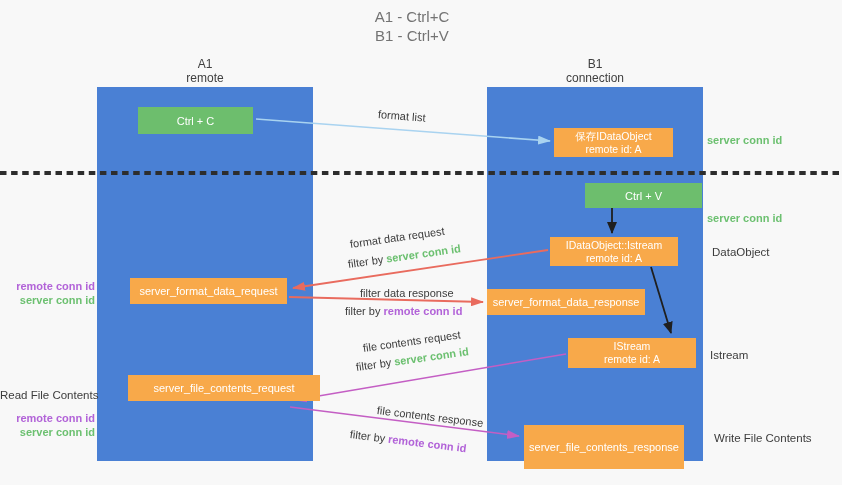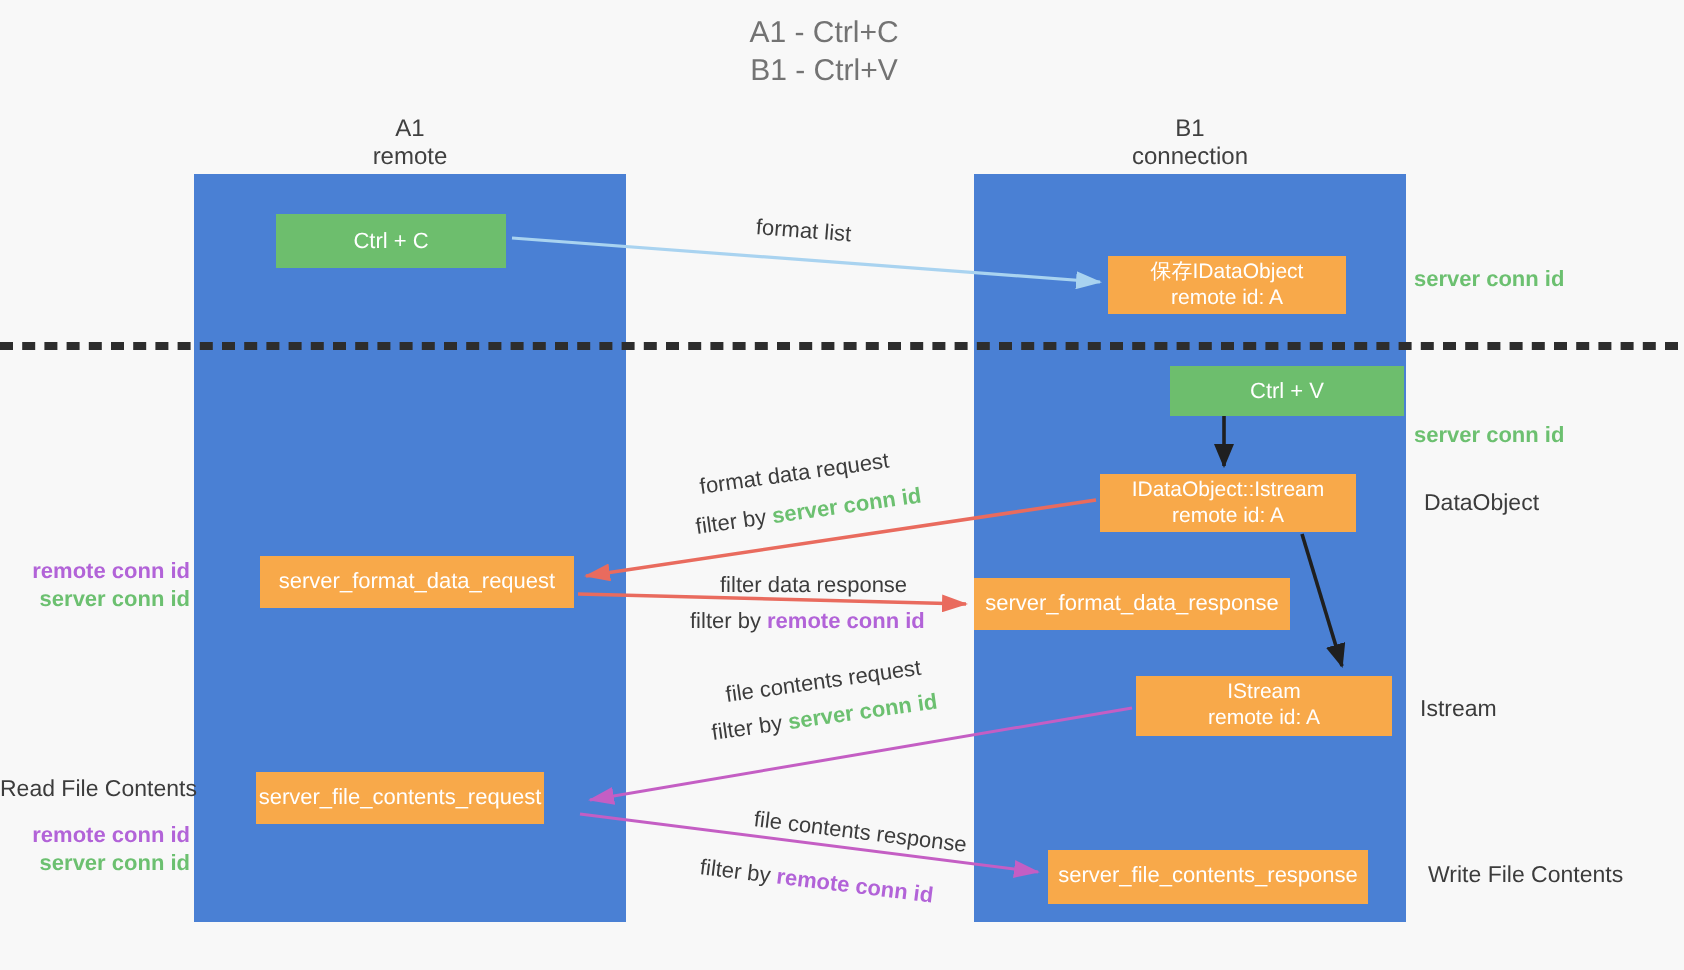--- a/index.html
+++ b/index.html
@@ -112,24 +112,24 @@
   <div class="box orange" style="left:130px;top:278px;width:157px;height:26px;">
     <span>server_format_data_request</span>
   </div>
   <div class="box orange" style="left:487px;top:289px;width:158px;height:26px;">
     <span>server_format_data_response</span>
   </div>
   <div class="box orange two-line" style="left:568px;top:338px;width:128px;height:30px;">
     <span>IStream</span>
     <span>remote id: A</span>
   </div>
-  <div class="box orange" style="left:128px;top:386px;width:144px;height:26px;">
+  <div class="box orange" style="left:128px;top:375px;width:192px;height:26px;">
     <span>server_file_contents_request</span>
   </div>
-  <div class="box orange" style="left:524px;top:425px;width:160px;height:27px;">
+  <div class="box orange" style="left:524px;top:425px;width:160px;height:44px;">
     <span>server_file_contents_response</span>
   </div>
 
   <div class="lbl rot-fl" style="left:378px;top:108px;">format list</div>
 
   <div class="lbl rot-up" style="left:350px;top:238px;">format data request</div>
   <div class="lbl rot-up" style="left:348px;top:258px;">
     <span>filter by</span>
     <span class="g">server conn id</span>
   </div>

